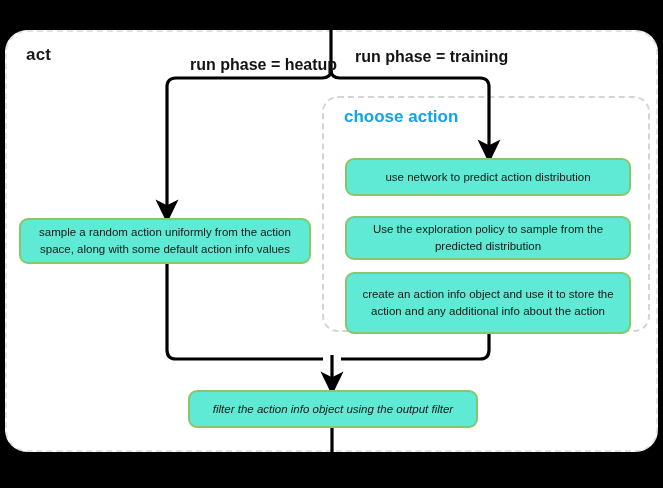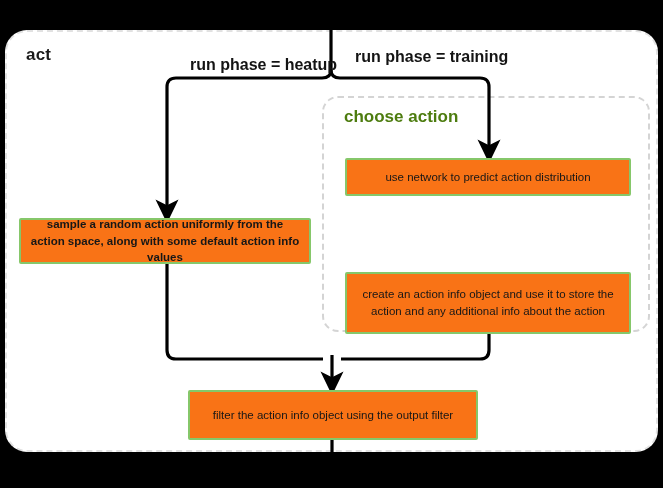--- a/index.html
+++ b/index.html
@@ -50,43 +50,43 @@
     box-sizing: border-box;
   }
   .group-title {
     position: absolute;
     left: 344px;
     top: 106px;
     width: 120px;
     font-size: 17px;
     font-weight: bold;
     line-height: 1.32;
-    color: #4d7c0f;
+    color: #0ea5e9;
   }
   
   .node {
     position: absolute;
-    background: #f97316;
+    background: #5eead4;
     border: 2px solid #86c76a;
-    border-radius: 2px;
+    border-radius: 9px;
     box-sizing: border-box;
     display: flex;
     align-items: center;
     justify-content: center;
     text-align: center;
     font-size: 11.5px;
     line-height: 1.45;
     color: #171717;
     padding: 4px 8px;
   }
-  .node-sample   { left: 19px;  top: 218px; width: 292px; height: 46px; font-weight: bold; }
+  .node-sample   { left: 19px;  top: 218px; width: 292px; height: 46px; }
   .node-predict  { left: 345px; top: 158px; width: 286px; height: 38px; }
   .node-explore  { left: 345px; top: 216px; width: 286px; height: 44px; }
   .node-create   { left: 345px; top: 272px; width: 286px; height: 62px; }
-  .node-filter   { left: 188px; top: 390px; width: 290px; height: 50px; }
+  .node-filter   { left: 188px; top: 390px; width: 290px; height: 38px; font-style: italic; }
 
   
   .edge-label {
     position: absolute;
     font-size: 16px;
     font-weight: bold;
     color: #141414;
     white-space: nowrap;
   }
   .label-heatup   { left: 190px; top: 56px; }
@@ -133,16 +133,17 @@
     <path d="M332,355 L332,383" fill="none" stroke="#000000" stroke-width="3.2" marker-end="url(#arrowhead)"></path>
 
     <path d="M332,428 L332,480" fill="none" stroke="#000000" stroke-width="3.2"></path>
   </svg>
 
   <div class="edge-label label-heatup">run phase = heatup</div>
   <div class="edge-label label-training">run phase = training</div>
 
   <div class="node node-sample">sample a random action uniformly from the action space, along with some default action info values</div>
   <div class="node node-predict">use network to predict action distribution</div>
+  <div class="node node-explore">Use the exploration policy to sample from the predicted distribution</div>
   <div class="node node-create">create an action info object and use it to store the action and any additional info about the action</div>
   <div class="node node-filter">filter the action info object using the output filter</div>
 
 </div>
 
 </body></html>

